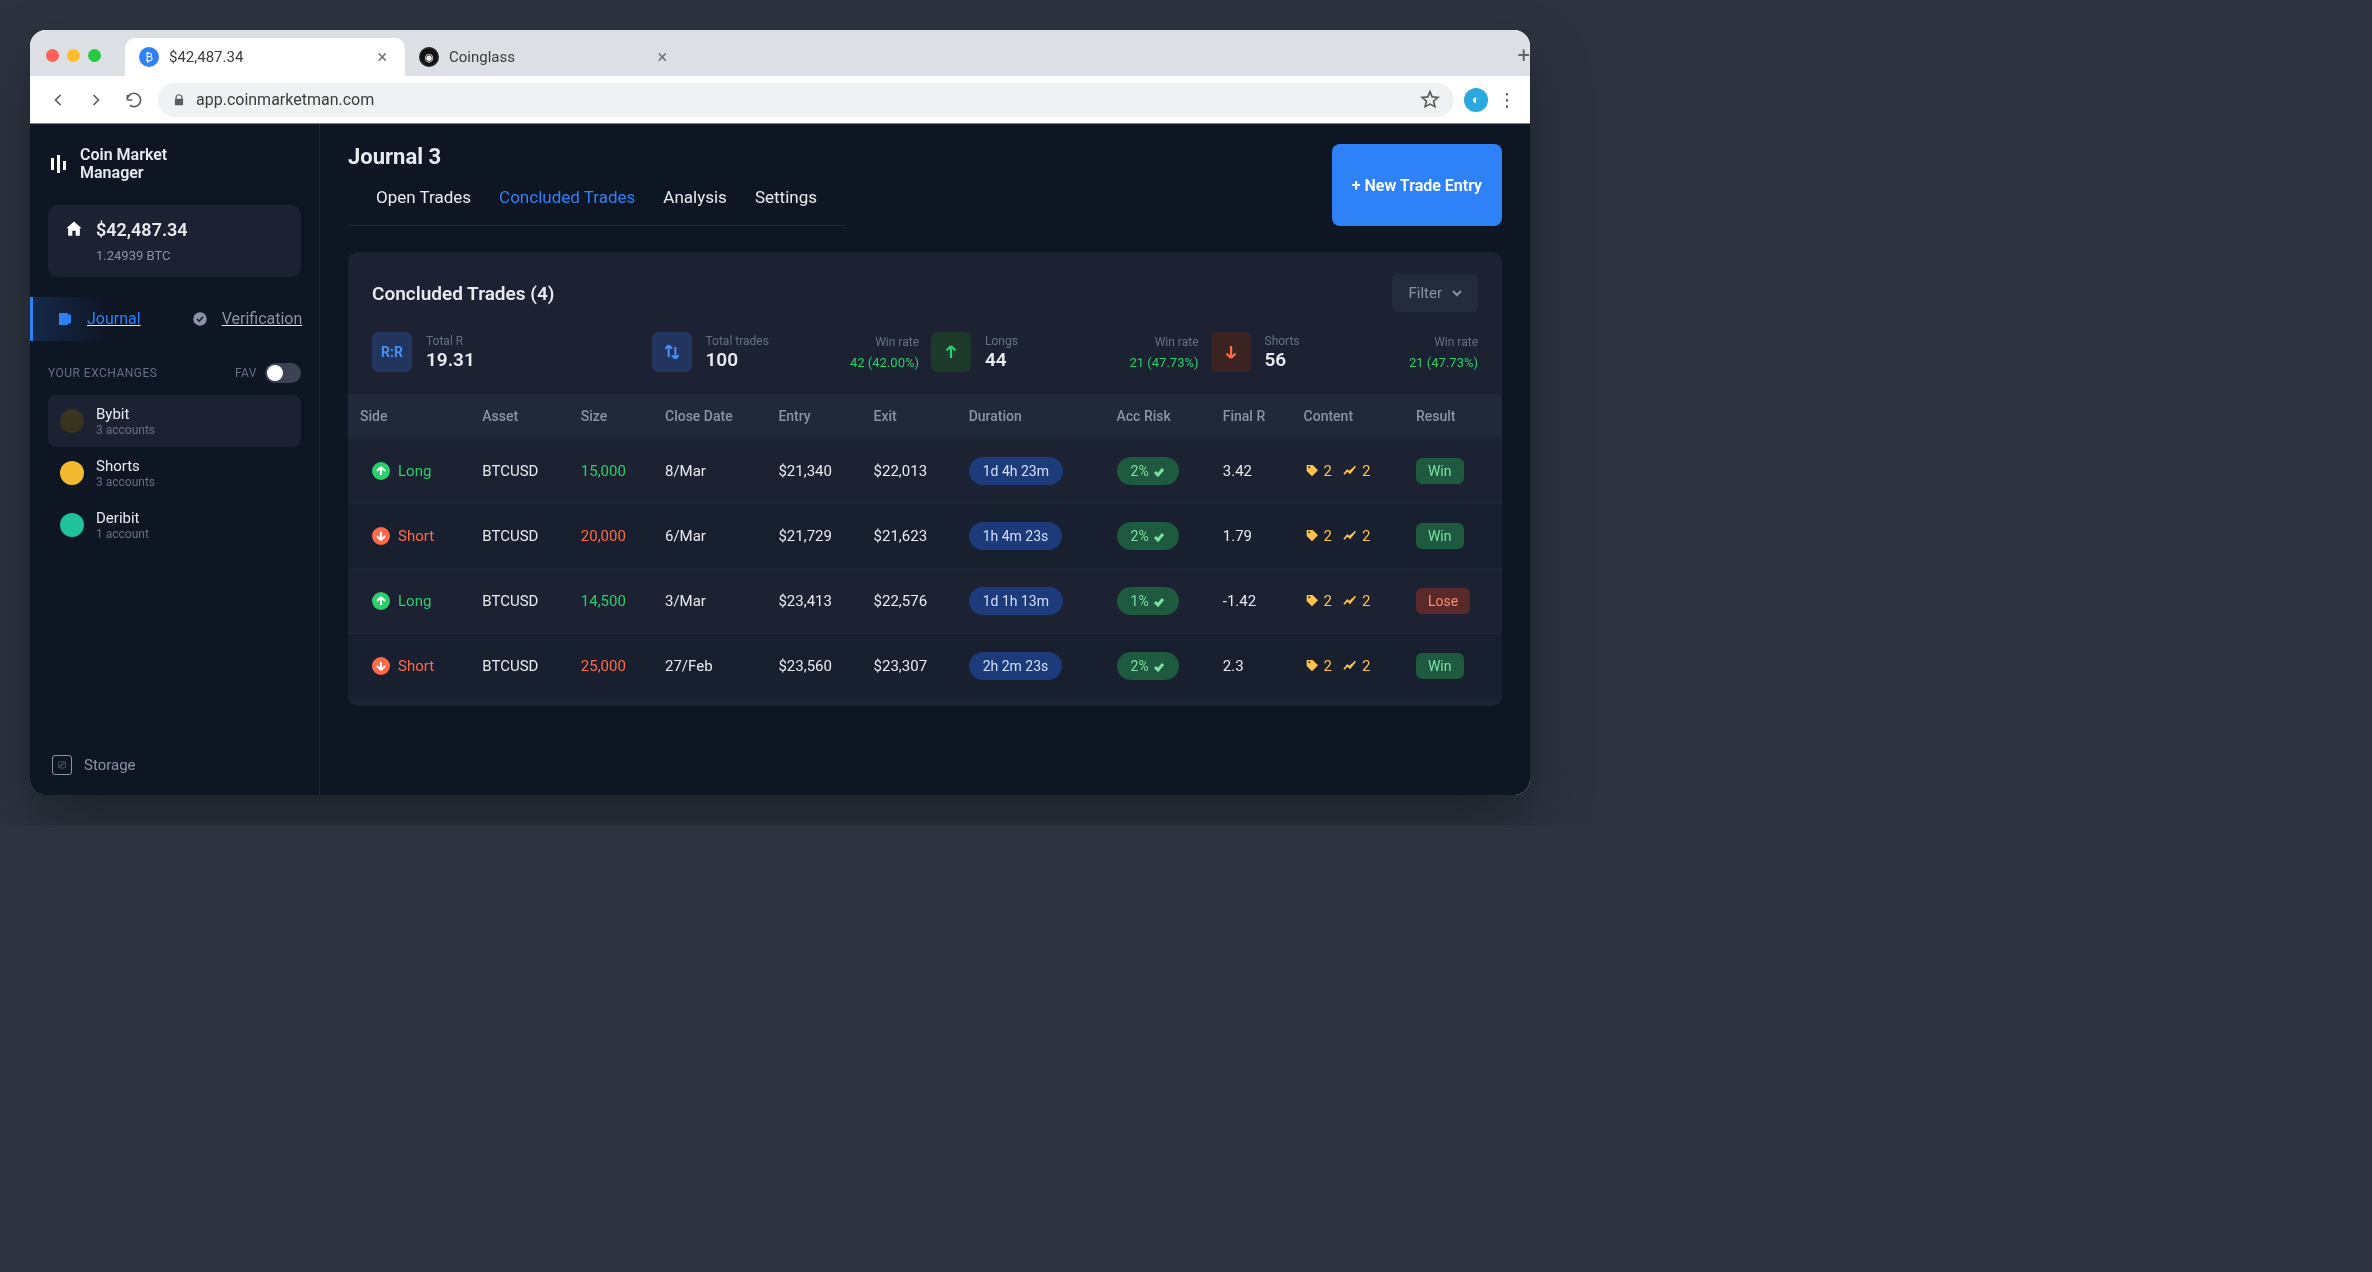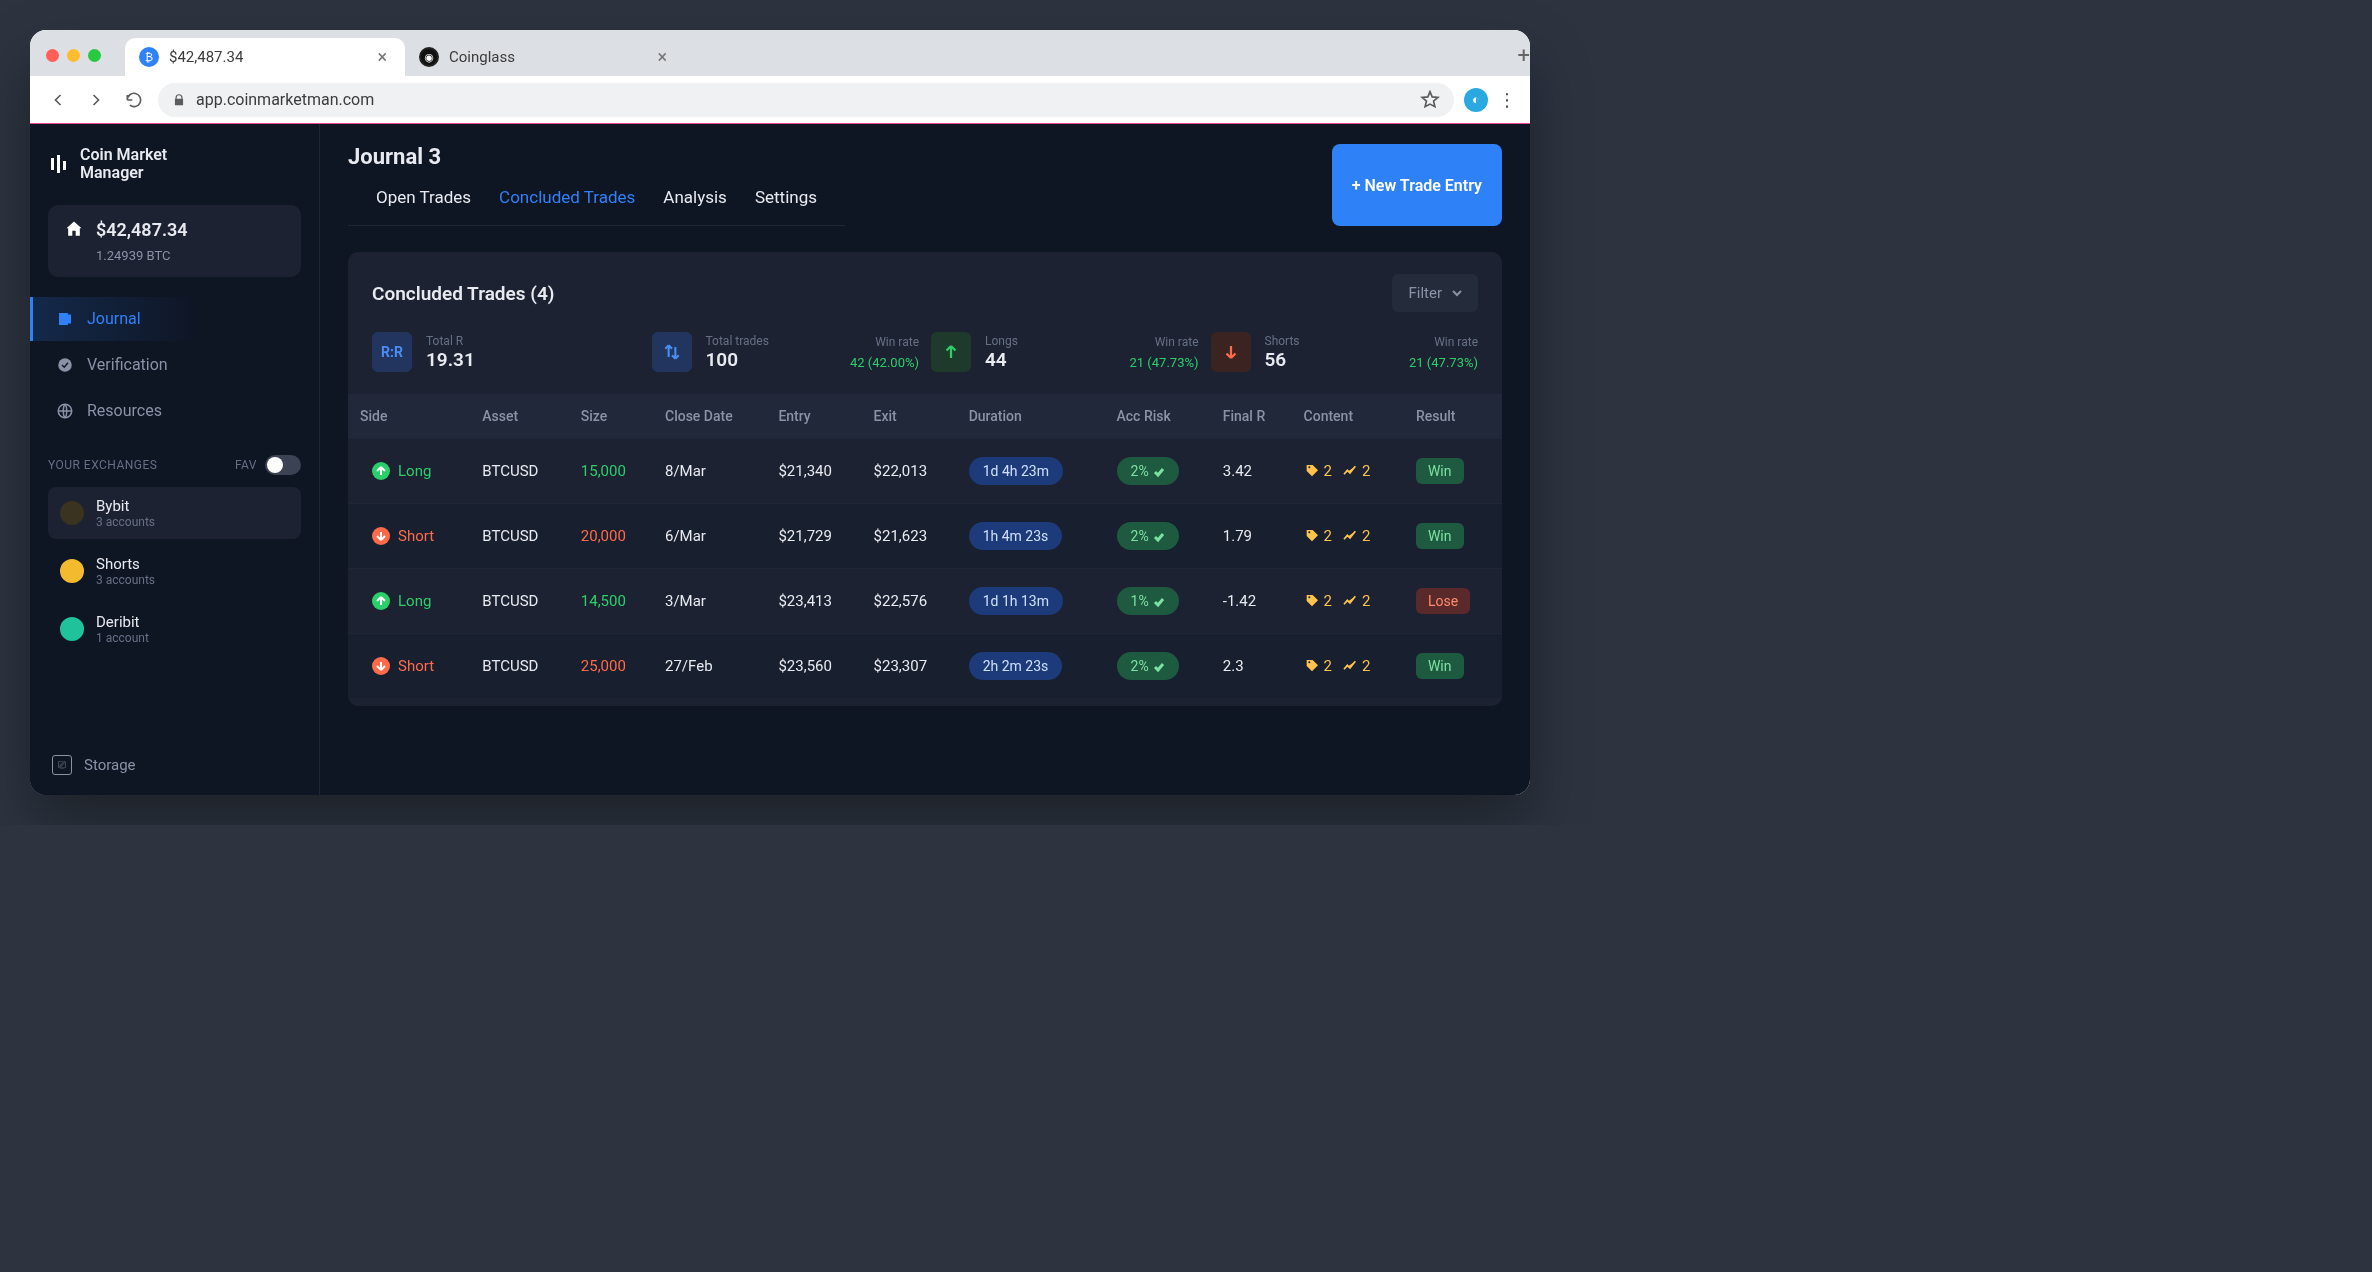--- a/index.html
+++ b/index.html
@@ -50,29 +50,29 @@
   
   .app { flex:1; display:flex; background:var(--bg-app); color:var(--text); overflow:hidden; }
   .sidebar { width:290px; background:var(--bg-app); display:flex; flex-direction:column; padding:22px 18px 12px; border-right:1px solid #1f2635; }
   .logo { display:flex; gap:10px; align-items:center; font-weight:600; line-height:1.15; margin-bottom:22px; }
   .logo-mark { width:22px; height:22px; display:flex;align-items:center;justify-content:center; }
   .logo span { font-size:16px; }
   .balance-card { background:var(--bg-panel); border-radius:10px; padding:14px 16px; display:flex; gap:12px; align-items:flex-start; margin-bottom:20px; }
   .home-ico { width:20px; height:20px; }
   .bal-main { font-size:18px; font-weight:600; }
   .bal-sub { font-size:13px; color:var(--text-dim); margin-top:8px; }
-  .nav { display:flex; flex-direction:column; gap:2px; margin:0 -18px; }
+  .nav { display:flex; flex-direction:row; gap:2px; margin:0 -18px;text-decoration:underline; }
   .nav-item { display:flex; align-items:center; gap:12px; padding:12px 22px; font-size:16px; color:var(--text-dim); cursor:pointer; border-left:3px solid transparent; }
   .nav-item.active { color:var(--accent-blue); background:linear-gradient(90deg,rgba(47,129,247,.18),rgba(47,129,247,0) 60%); border-left-color:var(--accent-blue); }
   .nav-item .ico { width:20px; height:20px; display:flex;align-items:center;justify-content:center; }
   .section-label { margin-top:22px; font-size:12px; color:var(--text-dim2); letter-spacing:.04em; display:flex; align-items:center; justify-content:space-between; }
   .fav-toggle { display:flex; align-items:center; gap:8px; }
   .switch { width:36px; height:20px; background:#3a4254; border-radius:10px; position:relative; }
   .switch::after { content:""; position:absolute; left:2px; top:2px; width:16px; height:16px; background:#fff; border-radius:50%; }
-  .exch-list { margin-top:12px; display:flex; flex-direction:column; gap:6px; }
+  .exch-list { margin-top:12px; display:flex; flex-direction:column; }
   .exch { display:flex; gap:12px; align-items:center; padding:10px 12px; border-radius:8px; }
   .exch.active { background:var(--bg-panel); }
   .exch-ico { width:24px; height:24px; border-radius:50%; display:flex;align-items:center;justify-content:center; font-size:11px; }
   .exch-name { font-size:15px; }
   .exch-sub { font-size:12px; color:var(--text-dim2); }
   .storage { margin-top:auto; padding:14px 4px 8px; display:flex; align-items:center; gap:12px; color:var(--text-dim); font-size:15px; }
   .storage-ico { width:20px; height:20px; border:1px solid var(--text-dim); border-radius:3px; display:flex;align-items:center;justify-content:center; font-size:10px; }
 
   .main { flex:1; display:flex; flex-direction:column; overflow:hidden; }
   .header { padding:20px 28px 0; display:flex; justify-content:space-between; }

